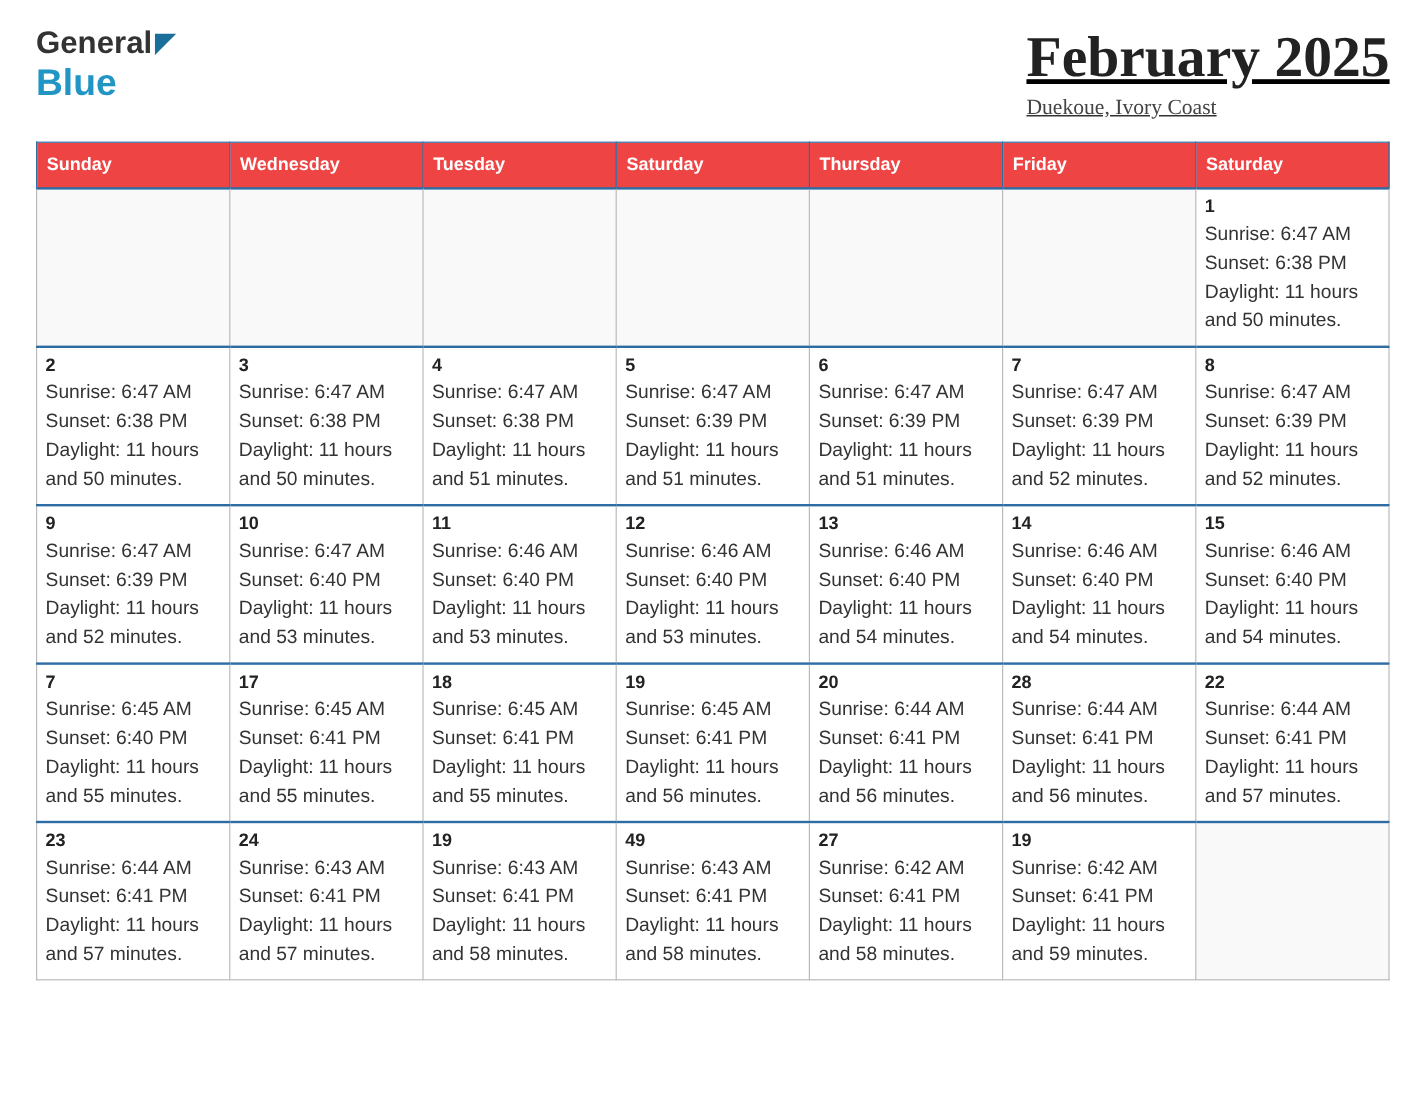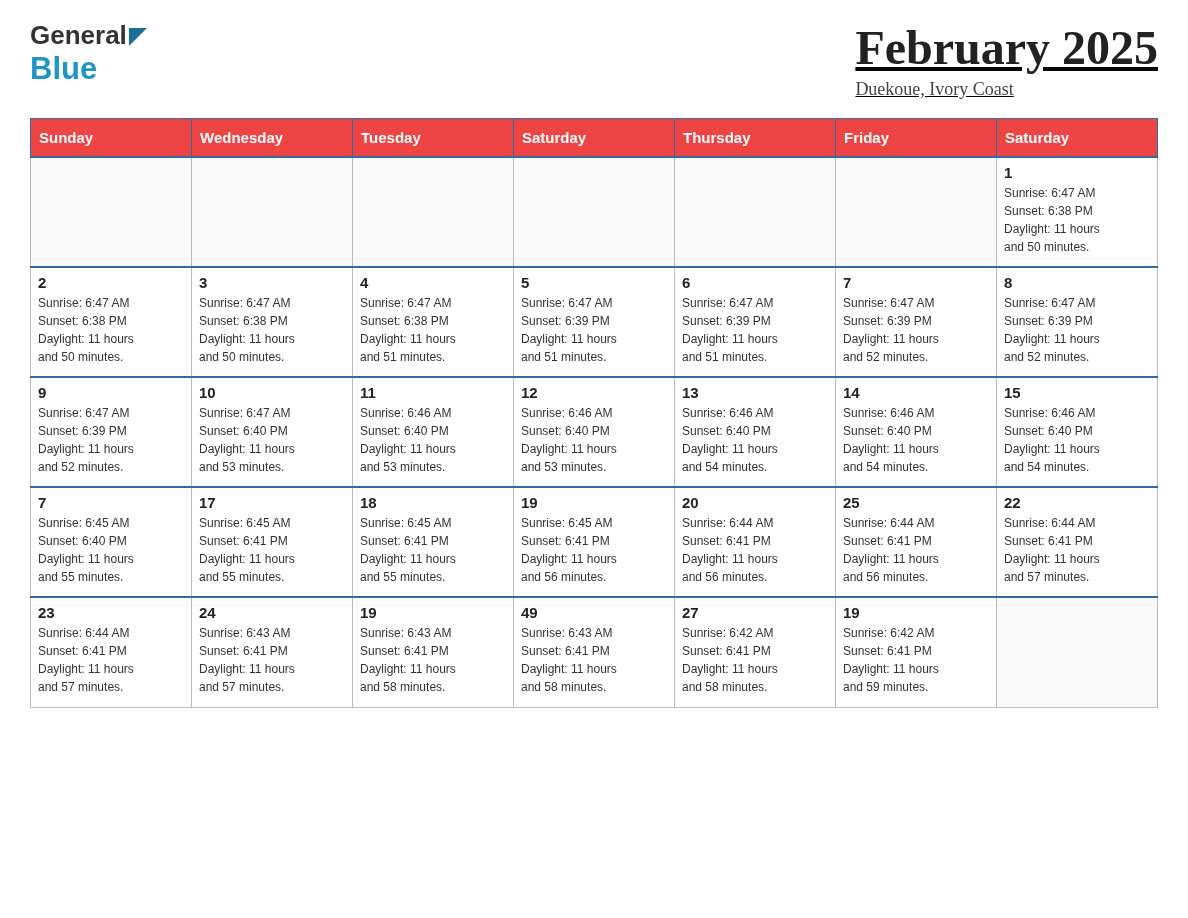--- a/index.html
+++ b/index.html
@@ -74,21 +74,21 @@
       min-height: 90px;
       height: 110px;
     }
     .day-number {
       font-size: 15px;
       font-weight: bold;
       color: #222;
       margin-bottom: 3px;
     }
     .day-info {
-      font-size: 12px;
+      font-size: 16px;
       color: #333;
       line-height: 1.5;
     }
     .empty-cell {
       background: #f9f9f9;
     }
     tr.week-row td {
       border-top: 2px solid #2d6da3;
     }
   </style>
@@ -275,21 +275,21 @@
 and 56 minutes.</div>
         </td>
         <td>
           <div class="day-number">20</div>
           <div class="day-info" style="white-space: pre-line;">Sunrise: 6:44 AM
 Sunset: 6:41 PM
 Daylight: 11 hours
 and 56 minutes.</div>
         </td>
         <td>
-          <div class="day-number">25</div>
+          <div class="day-number">28</div>
           <div class="day-info" style="white-space: pre-line;">Sunrise: 6:44 AM
 Sunset: 6:41 PM
 Daylight: 11 hours
 and 56 minutes.</div>
         </td>
         <td>
           <div class="day-number">22</div>
           <div class="day-info" style="white-space: pre-line;">Sunrise: 6:44 AM
 Sunset: 6:41 PM
 Daylight: 11 hours

